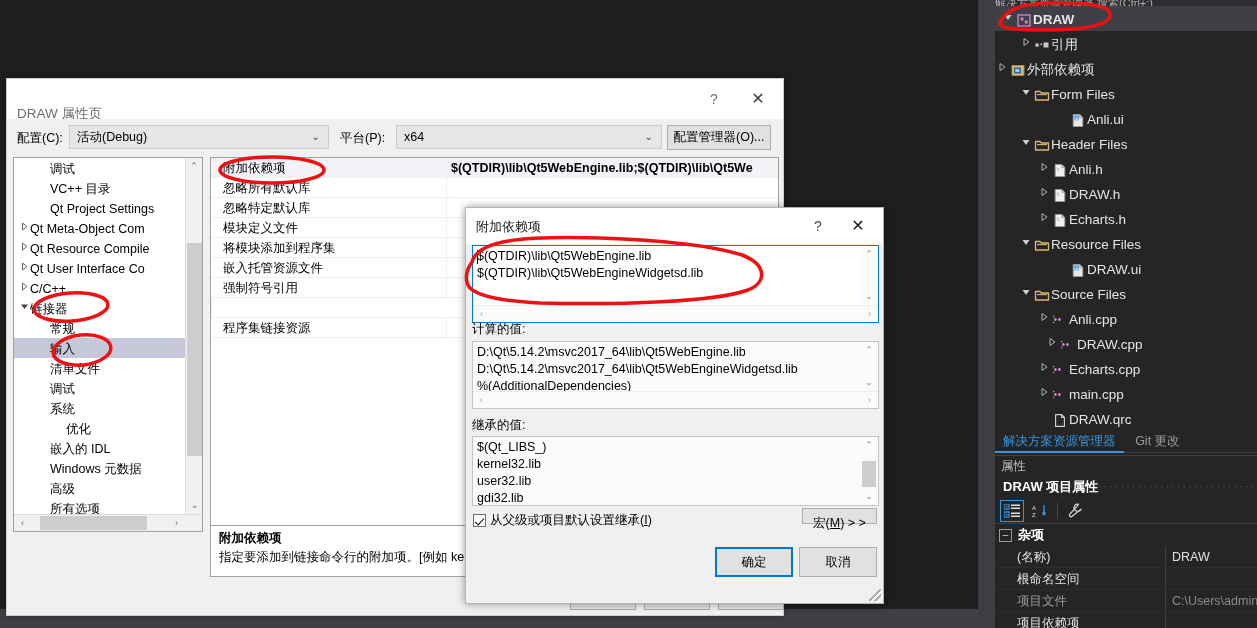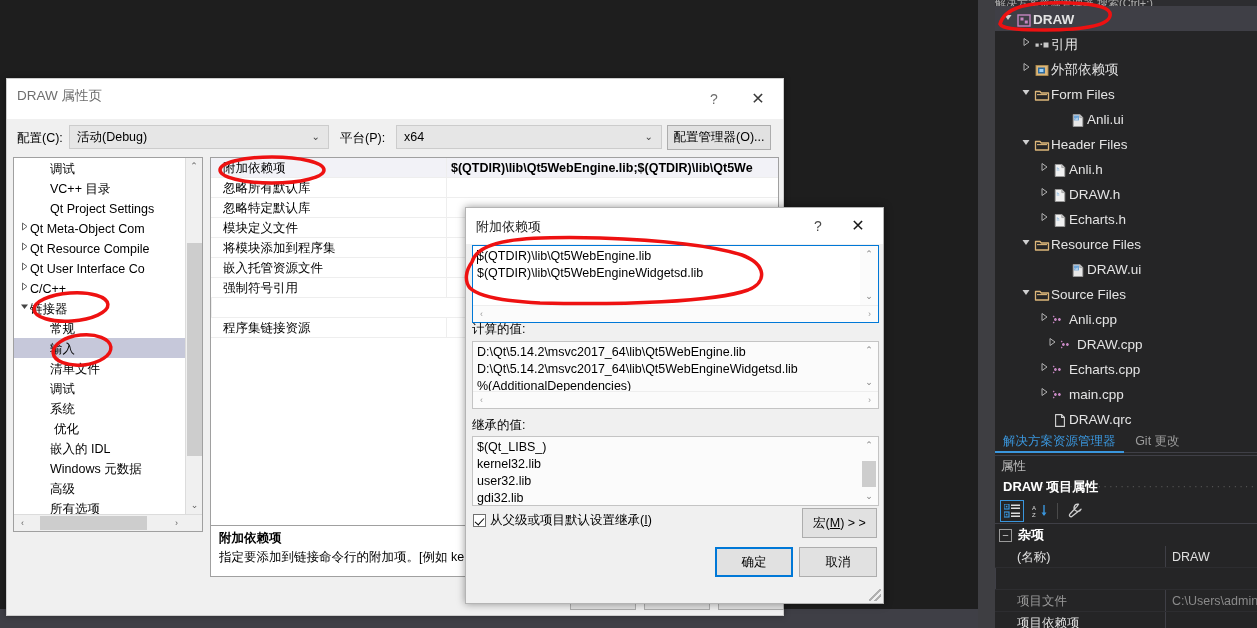--- a/index.html
+++ b/index.html
@@ -174,21 +174,21 @@
     box-shadow: 0 0 6px rgba(0,0,0,0.35);
     font-size: 12.5px;
     color: #000;
   }
   .ppdlg-title {
     height: 40px;
     background: #ffffff;
     position: relative;
   }
   .ppdlg-title .t {
-    position: absolute; left: 10px; top: 8px;
+    position: absolute; left: 10px; top: 26px;
     font-size: 13.5px; color: #6e6e6e;
   }
   .ppdlg-title .help {
     position: absolute; right: 56px; top: 8px;
     width: 26px; height: 24px; line-height: 24px; text-align: center;
     color: #6e6e6e; font-size: 14px; cursor: pointer;
   }
   .ppdlg-title .close {
     position: absolute; right: 12px; top: 8px;
     width: 26px; height: 24px; line-height: 24px; text-align: center;
@@ -466,21 +466,21 @@
                 <rect x="4.5" y="4.5" width="3" height="3" fill="#c586c0"></rect>
                 <rect x="8.8" y="7.5" width="3" height="3" fill="#c586c0"></rect>
             </svg></span><span class="tlabel">DRAW</span></div>
         <div class="tnode" style="padding-left: 24px;"><span class="twist"><svg width="10" height="10" viewBox="0 0 10 10">
               <path d="M3 1.5 L8 5 L3 8.5 Z" fill="none" stroke="#b0b0b0" stroke-width="1"></path>
             </svg></span><span class="tico"><svg class="i" width="16" height="15" viewBox="0 0 16 15">
               <rect x="1.5" y="5.5" width="3.2" height="3.2" fill="#c8c8c8"></rect>
                 <rect x="6.5" y="5.5" width="1.6" height="1.6" fill="#c8c8c8"></rect>
                 <rect x="9.5" y="4.5" width="5" height="5" fill="#c8c8c8"></rect>
             </svg></span><span class="tlabel">引用</span></div>
-        <div class="tnode" style="padding-left: 24px;"><span class="twist"><svg width="10" height="10" viewBox="0 0 10 10">
+        <div class="tnode" style=""><span class="twist"><svg width="10" height="10" viewBox="0 0 10 10">
               <path d="M3 1.5 L8 5 L3 8.5 Z" fill="none" stroke="#b0b0b0" stroke-width="1"></path>
             </svg></span><span class="tico"><svg class="i" width="16" height="15" viewBox="0 0 16 15">
               <rect x="2" y="2.5" width="12" height="10" fill="#dcb67a" stroke="#b08d4f" stroke-width="0.9"></rect>
                 <rect x="4" y="4.5" width="7" height="6" fill="#2d6b9f"></rect>
                 <rect x="5.4" y="6" width="4" height="3" fill="#9ed0f5"></rect>
             </svg></span><span class="tlabel">外部依赖项</span></div>
         <div class="tnode" style="padding-left: 24px;"><span class="twist"><svg width="10" height="10" viewBox="0 0 10 10">
               <path d="M1.5 3 L8.5 3 L5 8 Z" fill="#d0d0d0"></path>
             </svg></span><span class="tico"><svg class="i" width="16" height="15" viewBox="0 0 16 15">
               <path d="M1.5 3.5 L6 3.5 L7.3 5 L14.5 5 L14.5 12 L1.5 12 Z" fill="none" stroke="#dcb67a" stroke-width="1.3" stroke-linejoin="round"></path>
@@ -612,20 +612,21 @@
       </div>
       <div class="props-group">
         <span class="expander">−</span><span>杂项</span>
       </div>
       <div class="props-rows" id="props-rows">
           <div class="props-row">
             <div class="pname">(名称)</div>
             <div class="pval">DRAW</div>
           </div>
           <div class="props-row">
+            <div class="pname">根命名空间</div>
             <div class="pval"></div>
           </div>
           <div class="props-row dim">
             <div class="pname">项目文件</div>
             <div class="pval">C:\Users\admin</div>
           </div>
           <div class="props-row">
             <div class="pname">项目依赖项</div>
             <div class="pval"></div>
           </div>
@@ -674,21 +675,21 @@
                 <path d="M2.5 1 L7 4.5 L2.5 8 Z" fill="none" stroke="#555" stroke-width="0.9"></path>
               </svg></span><span class="pl">C/C++</span></div>
           <div class="pnode" style="padding-left: 4px;"><span class="pt"><svg width="9" height="9" viewBox="0 0 9 9">
                 <path d="M1 2.5 L8 2.5 L4.5 7 Z" fill="#444"></path>
               </svg></span><span class="pl">链接器</span></div>
           <div class="pnode" style="padding-left: 24px;"><span class="pt"></span><span class="pl">常规</span></div>
           <div class="pnode sel" style="padding-left: 24px;"><span class="pt"></span><span class="pl">输入</span></div>
           <div class="pnode" style="padding-left: 24px;"><span class="pt"></span><span class="pl">清单文件</span></div>
           <div class="pnode" style="padding-left: 24px;"><span class="pt"></span><span class="pl">调试</span></div>
           <div class="pnode" style="padding-left: 24px;"><span class="pt"></span><span class="pl">系统</span></div>
-          <div class="pnode" style="padding-left: 28px;"><span class="pt"></span><span class="pl">优化</span></div>
+          <div class="pnode" style="padding-left: 40px;"><span class="pt"></span><span class="pl">优化</span></div>
           <div class="pnode" style="padding-left: 24px;"><span class="pt"></span><span class="pl">嵌入的 IDL</span></div>
           <div class="pnode" style="padding-left: 24px;"><span class="pt"></span><span class="pl">Windows 元数据</span></div>
           <div class="pnode" style="padding-left: 24px;"><span class="pt"></span><span class="pl">高级</span></div>
           <div class="pnode" style="padding-left: 24px;"><span class="pt"></span><span class="pl">所有选项</span></div>
           <div class="pnode" style="padding-left: 24px;"><span class="pt"></span><span class="pl">命令行</span></div>
         </div>
       <div class="vsb">
         <div class="ar">⌃</div>
         <div class="th"></div>
         <div class="ar" style="position:absolute;bottom:17px;left:0;width:17px;">⌄</div>
@@ -802,21 +803,21 @@
         <div class="ar">⌃</div>
         <div class="th"></div>
         <div class="ar" style="position:absolute;bottom:0;left:0;width:18px;">⌄</div>
       </div>
     </div>
 
     <div class="chk" style="left:7px; top:304px;">
       <span class="box"></span><span class="lbl2"><span>从父级或项目默认设置继承(</span><span class="u">I</span><span>)</span></span>
     </div>
 
-    <div class="btn" style="left:336px; top:300px; width:75px; height:30px; line-height:28px;"><span>宏(</span><span class="u">M</span><span>) &gt; &gt;</span></div>
+    <div class="btn" style="left:336px; top:300px; width:75px; height:16px; line-height:28px;"><span>宏(</span><span class="u">M</span><span>) &gt; &gt;</span></div>
 
     <div class="btn primary" style="left:249px; top:339px; width:78px; height:30px; line-height:26px;">确定</div>
     <div class="btn" style="left:333px; top:339px; width:78px; height:30px; line-height:28px;">取消</div>
 
     <div class="resize-grip"></div>
   </div>
 
   <svg class="annot-svg" style="left:0; top:0; width:1257px; height:628px;">
 
     <ellipse cx="272" cy="170" rx="52" ry="13" fill="none" stroke="#ee1111" stroke-width="3.5"></ellipse>

